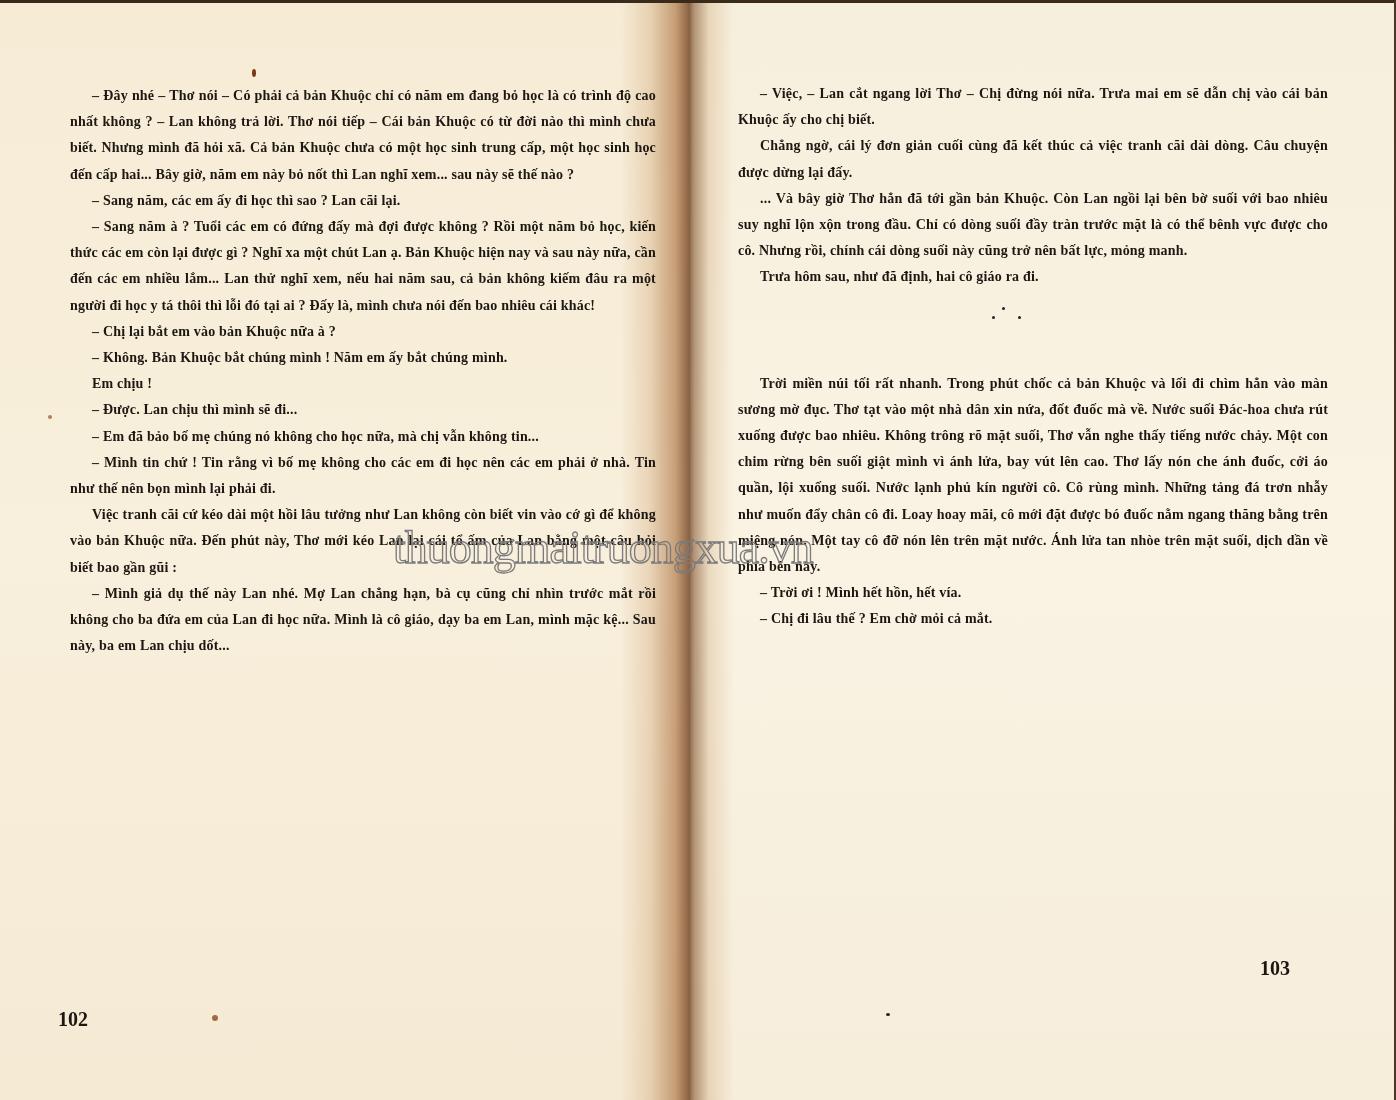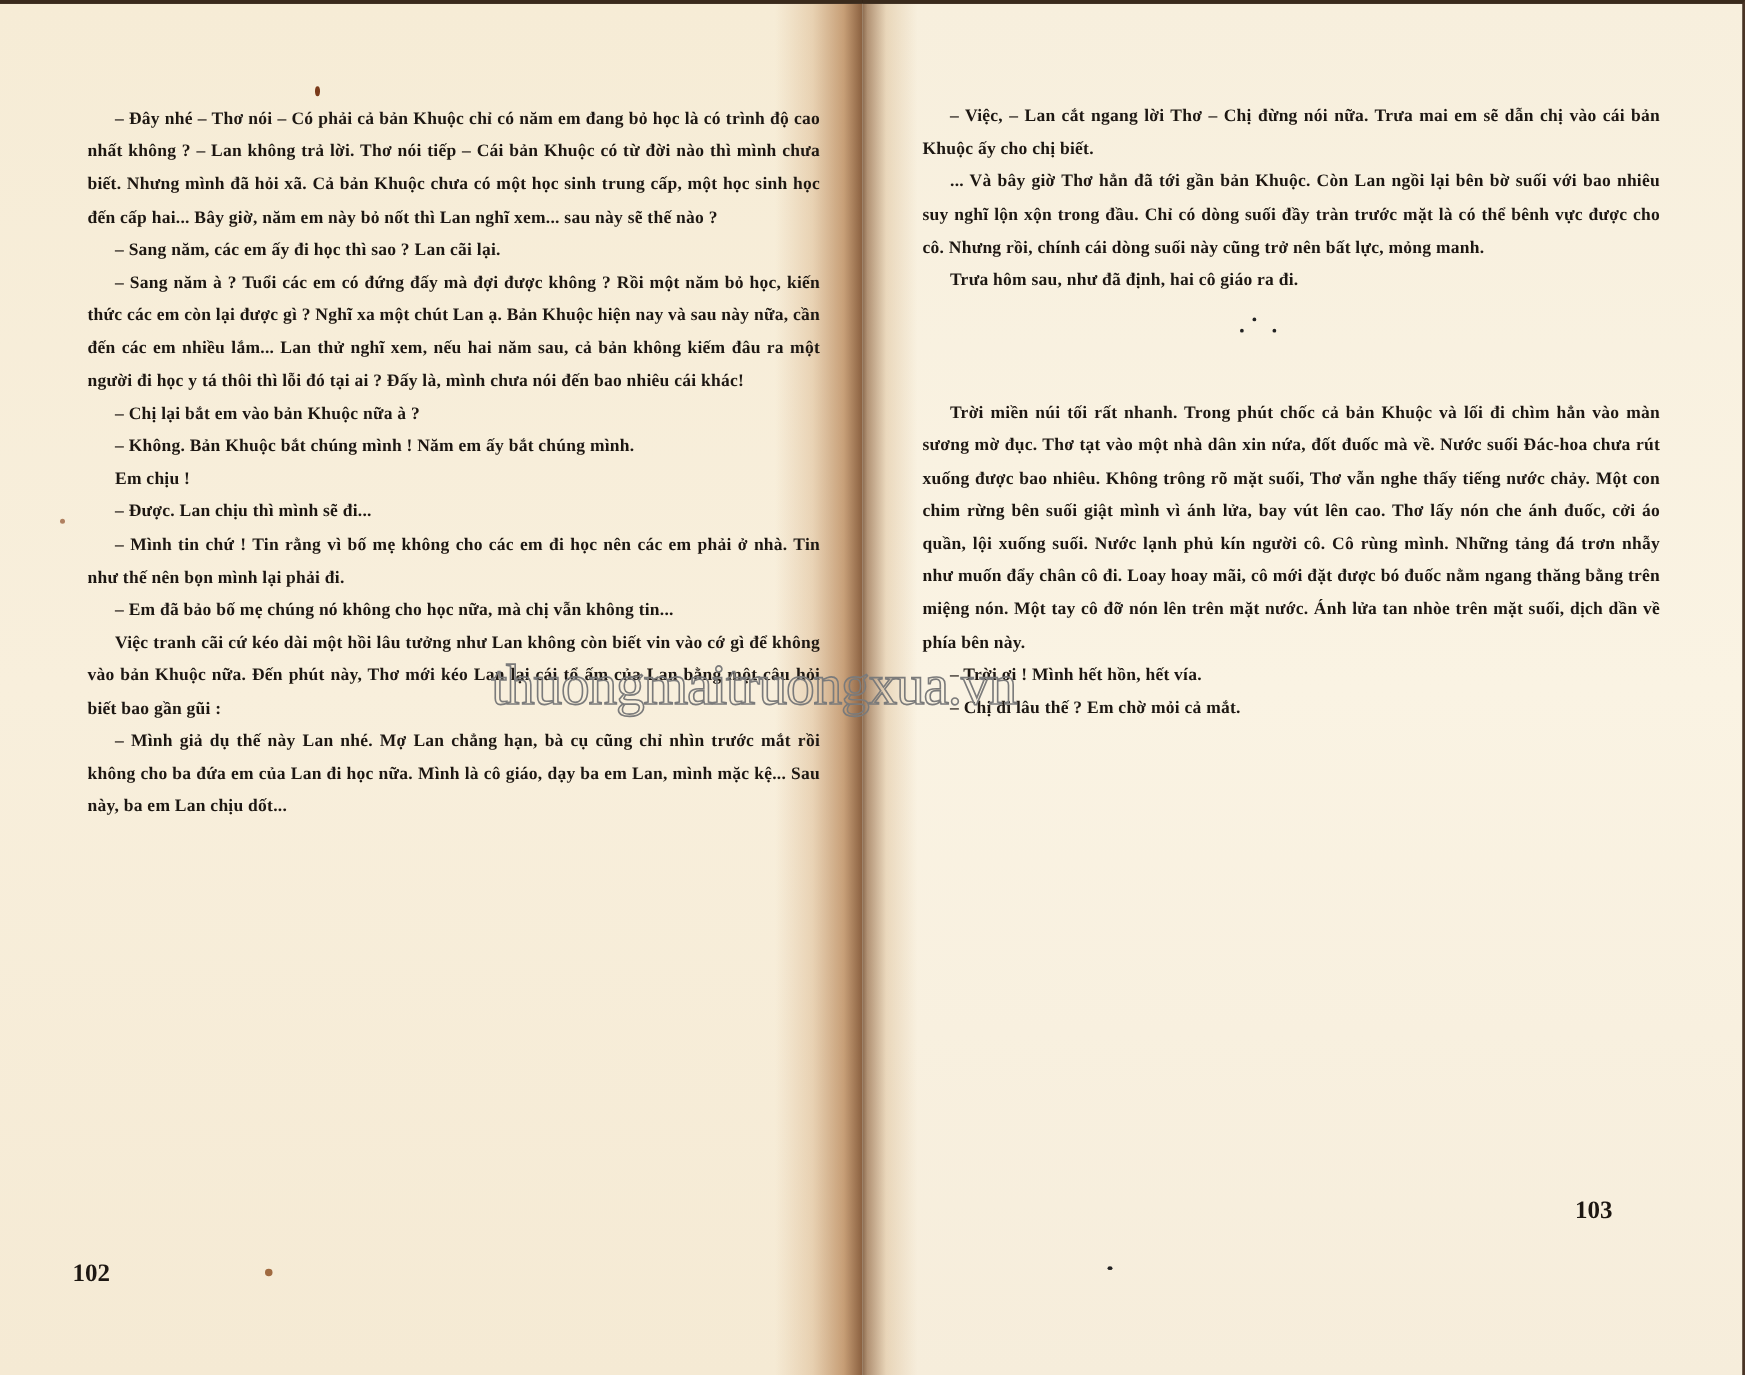--- a/index.html
+++ b/index.html
@@ -79,34 +79,35 @@
     <div class="speck" style="left:212px;top:1012px;width:6px;height:6px;background:#a06a40;"></div>
 
     <div class="text-block">
       <p class="para">– Đây nhé – Thơ nói – Có phải cả bản Khuộc chỉ có năm em đang bỏ học là có trình độ cao nhất không ? – Lan không trả lời. Thơ nói tiếp – Cái bản Khuộc có từ đời nào thì mình chưa biết. Nhưng mình đã hỏi xã. Cả bản Khuộc chưa có một học sinh trung cấp, một học sinh học đến cấp hai... Bây giờ, năm em này bỏ nốt thì Lan nghĩ xem... sau này sẽ thế nào ?</p>
       <p class="para">– Sang năm, các em ấy đi học thì sao ? Lan cãi lại.</p>
       <p class="para">– Sang năm à ? Tuổi các em có đứng đấy mà đợi được không ? Rồi một năm bỏ học, kiến thức các em còn lại được gì ? Nghĩ xa một chút Lan ạ. Bản Khuộc hiện nay và sau này nữa, cần đến các em nhiều lắm... Lan thử nghĩ xem, nếu hai năm sau, cả bản không kiếm đâu ra một người đi học y tá thôi thì lỗi đó tại ai ? Đấy là, mình chưa nói đến bao nhiêu cái khác!</p>
       <p class="para">– Chị lại bắt em vào bản Khuộc nữa à ?</p>
       <p class="para">– Không. Bản Khuộc bắt chúng mình ! Năm em ấy bắt chúng mình.</p>
       <p class="para">Em chịu !</p>
       <p class="para">– Được. Lan chịu thì mình sẽ đi...</p>
+      <p class="para">– Em đã bảo bố mẹ chúng nó không cho học nữa, mà chị vẫn không tin...</p>
       <p class="para">– Mình tin chứ ! Tin rằng vì bố mẹ không cho các em đi học nên các em phải ở nhà. Tin như thế nên bọn mình lại phải đi.</p>
-      <p class="para">– Em đã bảo bố mẹ chúng nó không cho học nữa, mà chị vẫn không tin...</p>
       <p class="para">Việc tranh cãi cứ kéo dài một hồi lâu tưởng như Lan không còn biết vin vào cớ gì để không vào bản Khuộc nữa. Đến phút này, Thơ mới kéo Lan lại cái tổ ấm của Lan bằng một câu hỏi biết bao gần gũi :</p>
       <p class="para">– Mình giả dụ thế này Lan nhé. Mợ Lan chẳng hạn, bà cụ cũng chỉ nhìn trước mắt rồi không cho ba đứa em của Lan đi học nữa. Mình là cô giáo, dạy ba em Lan, mình mặc kệ... Sau này, ba em Lan chịu dốt...</p>
     </div>
 
     <div class="page-number">102</div>
   </div>
 
   <div class="page right">
     <div class="speck" style="left:196px;top:1010px;width:4px;height:3px;background:#222;"></div>
 
     <div class="text-block">
       <p class="para">– Việc, – Lan cắt ngang lời Thơ – Chị đừng nói nữa. Trưa mai em sẽ dẫn chị vào cái bản Khuộc ấy cho chị biết.</p>
+      <p class="para">Chẳng ngờ, cái lý đơn giản cuối cùng đã kết thúc cả việc tranh cãi dài dòng. Câu chuyện được dừng lại đấy.</p>
       <p class="para">... Và bây giờ Thơ hẳn đã tới gần bản Khuộc. Còn Lan ngồi lại bên bờ suối với bao nhiêu suy nghĩ lộn xộn trong đầu. Chỉ có dòng suối đầy tràn trước mặt là có thể bênh vực được cho cô. Nhưng rồi, chính cái dòng suối này cũng trở nên bất lực, mỏng manh.</p>
       <p class="para">Trưa hôm sau, như đã định, hai cô giáo ra đi.</p>
 
       <div class="break-dots">
         <span style="left:264px;top:16px;"></span>
         <span style="left:254px;top:25px;"></span>
         <span style="left:280px;top:25px;"></span>
       </div>
 
       <p class="para">Trời miền núi tối rất nhanh. Trong phút chốc cả bản Khuộc và lối đi chìm hẳn vào màn sương mờ đục. Thơ tạt vào một nhà dân xin nứa, đốt đuốc mà về. Nước suối Đác-hoa chưa rút xuống được bao nhiêu. Không trông rõ mặt suối, Thơ vẫn nghe thấy tiếng nước chảy. Một con chim rừng bên suối giật mình vì ánh lửa, bay vút lên cao. Thơ lấy nón che ánh đuốc, cởi áo quần, lội xuống suối. Nước lạnh phủ kín người cô. Cô rùng mình. Những tảng đá trơn nhẫy như muốn đẩy chân cô đi. Loay hoay mãi, cô mới đặt được bó đuốc nằm ngang thăng bằng trên miệng nón. Một tay cô đỡ nón lên trên mặt nước. Ánh lửa tan nhòe trên mặt suối, dịch dần về phía bên này.</p>

